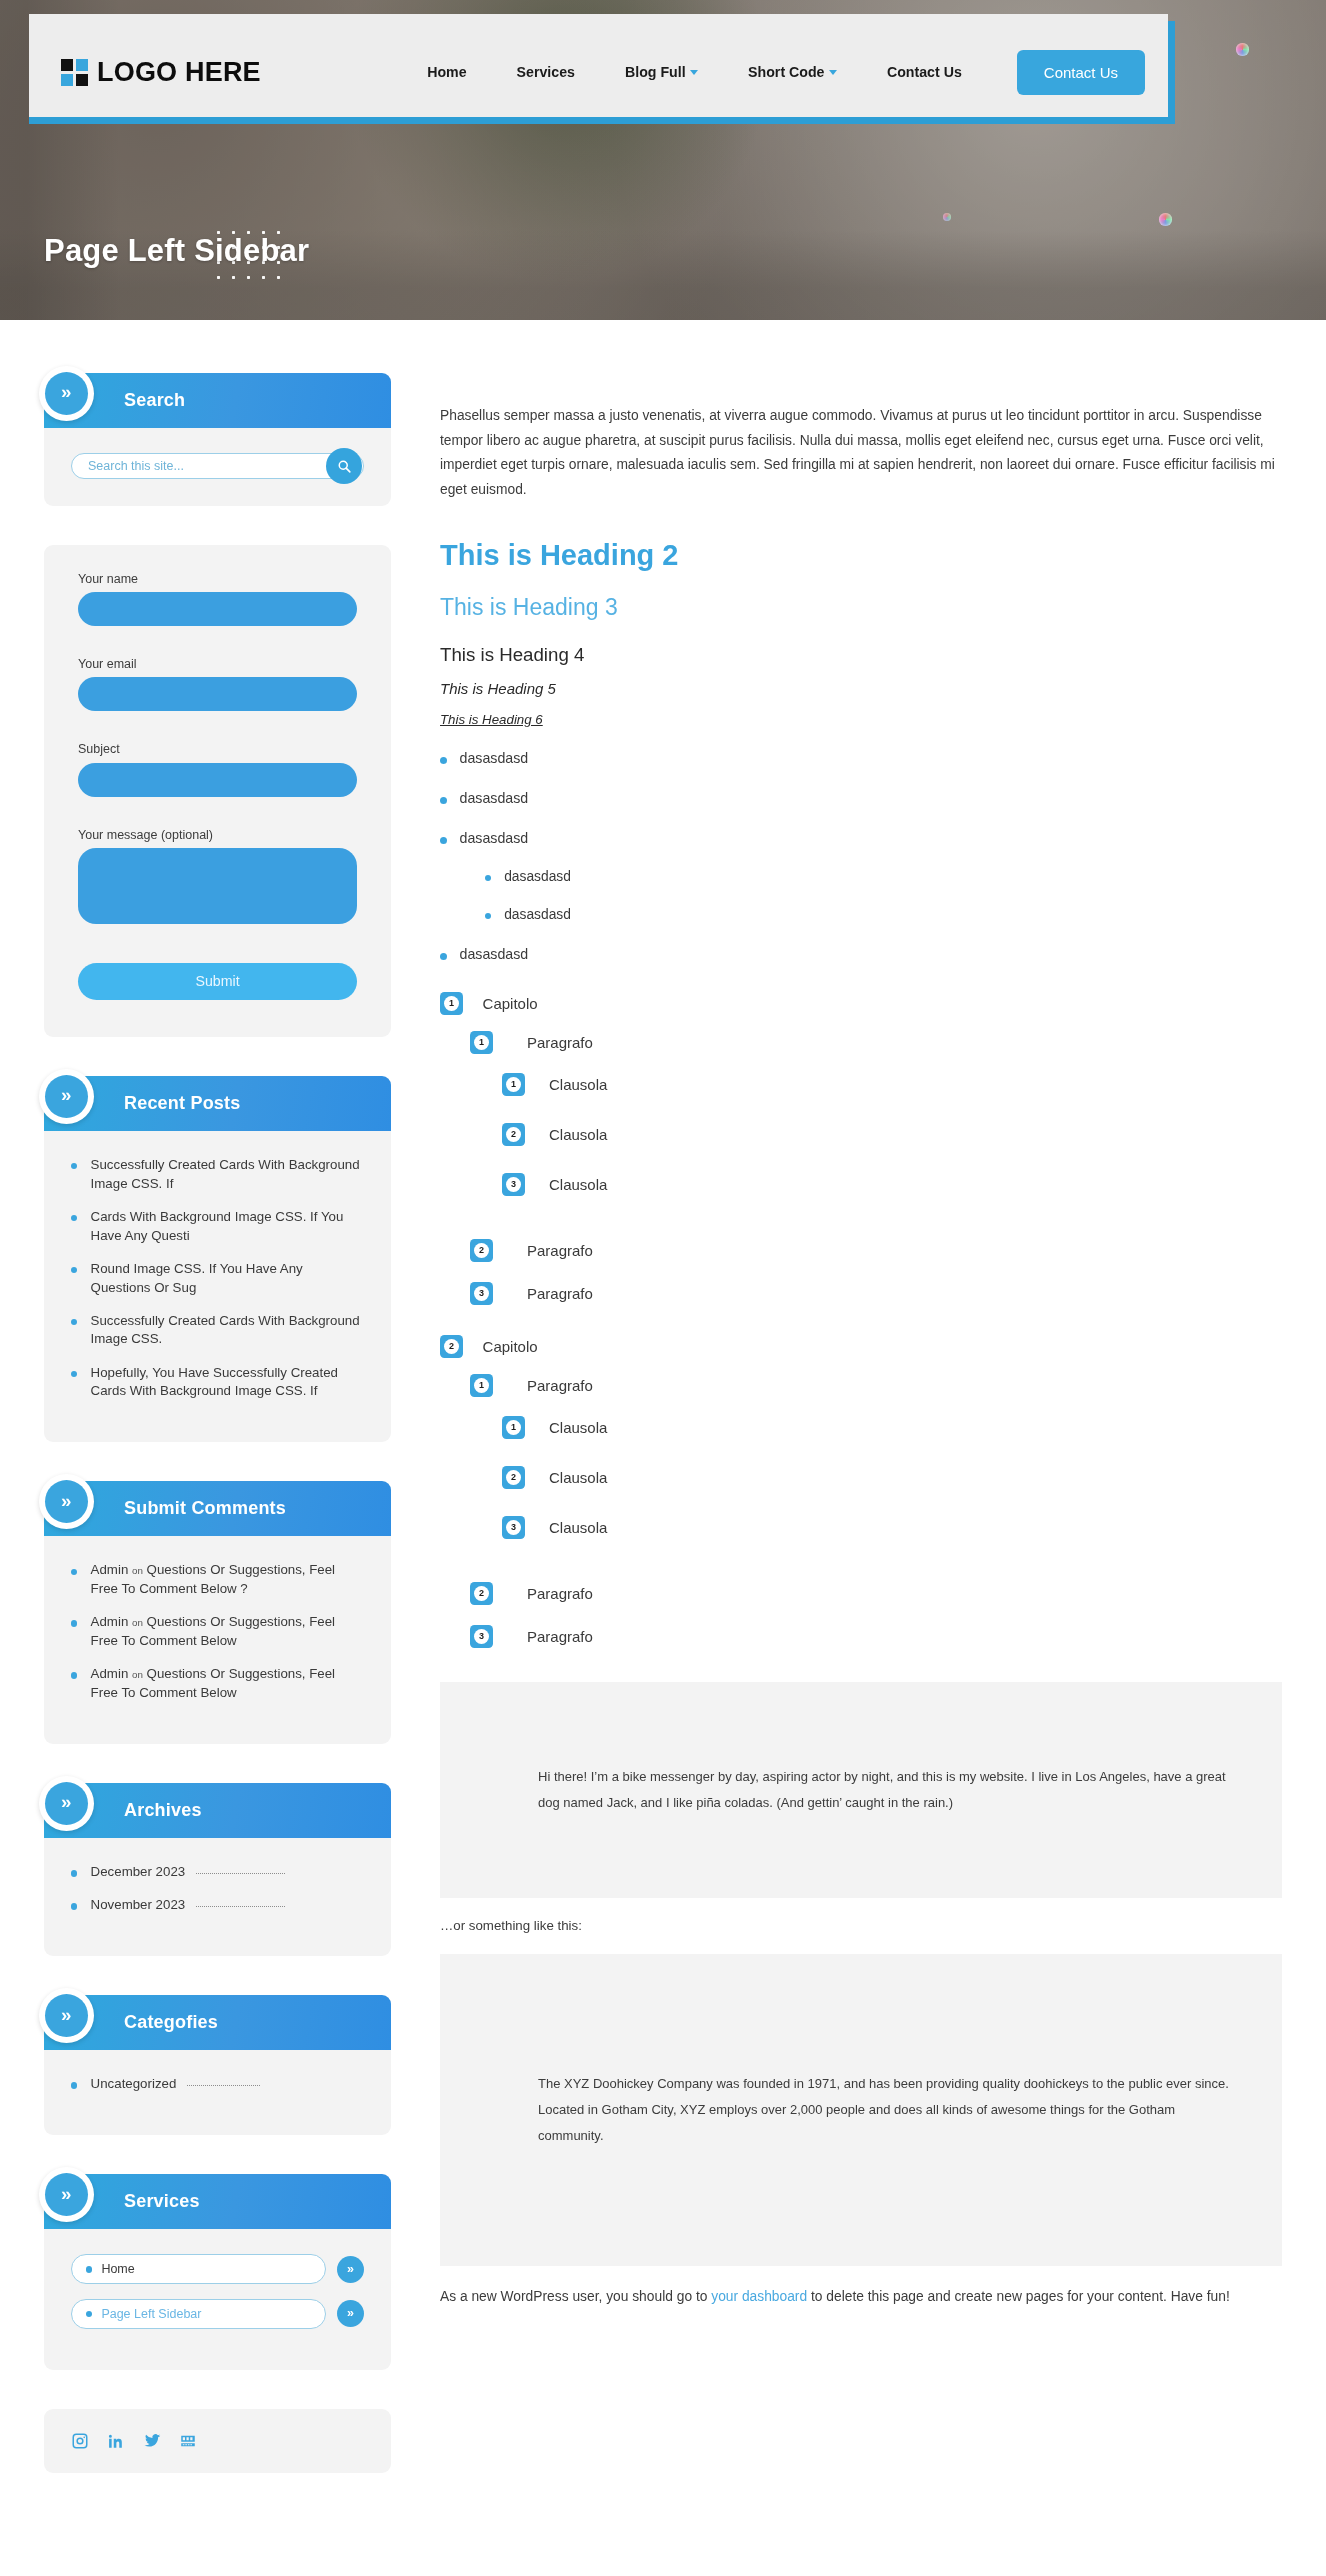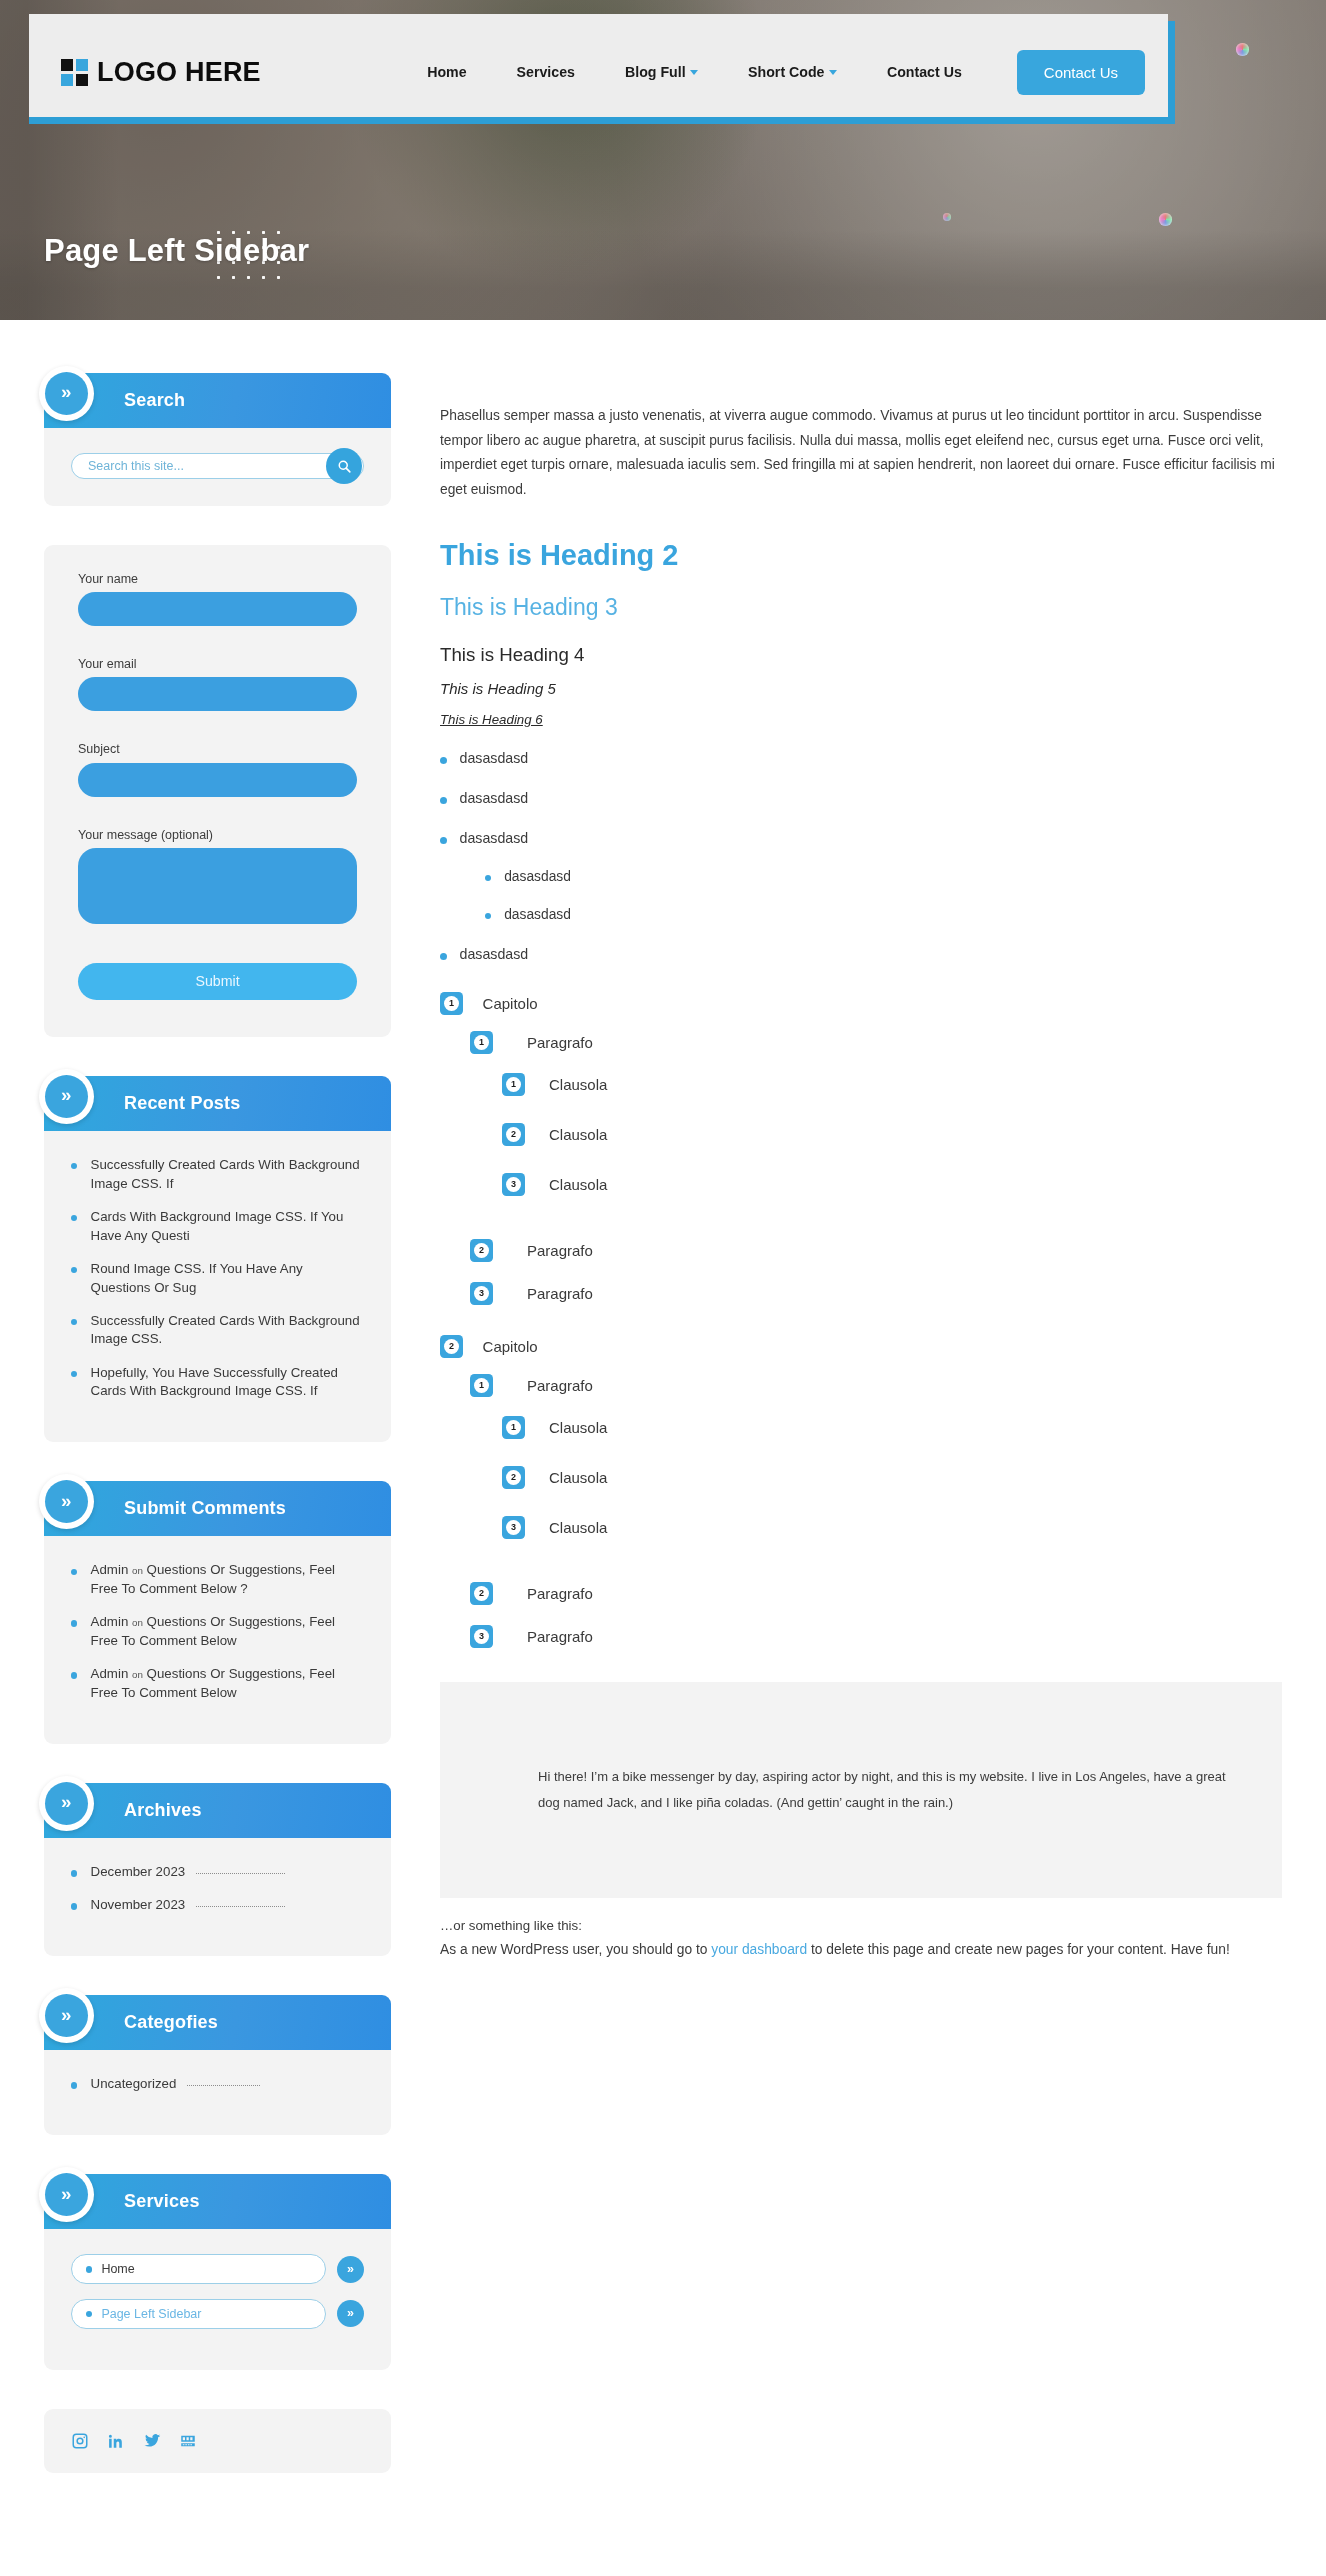--- a/index.html
+++ b/index.html
@@ -668,20 +668,23 @@
           <span class="tlabel">Paragrafo</span>
         </div>
       </div>
 
       <div class="quotebox">
         <p>Hi there! I’m a bike messenger by day, aspiring actor by night, and this is my website. I live in Los Angeles, have a great dog named Jack, and I like piña coladas. (And gettin’ caught in the rain.)</p>
       </div>
 
       <p class="smalltext">…or something like this:</p>
 
+      <div class="quotebox2">
+        <p style="font-size:13px;line-height:2.0;color:#3c3c3c;margin-left:48px;max-width:934px;">The XYZ Doohickey Company was founded in 1971, and has been providing quality doohickeys to the public ever since. Located in Gotham City, XYZ employs over 2,000 people and does all kinds of awesome things for the Gotham community.</p>
+      </div>
 
       <p class="closing">
         <span>As a new WordPress user, you should go to </span><a>your dashboard</a><span> to delete this page and create new pages for your content. Have fun!</span>
       </p>
 
     </main>
   </div>
 </div>
 
 

